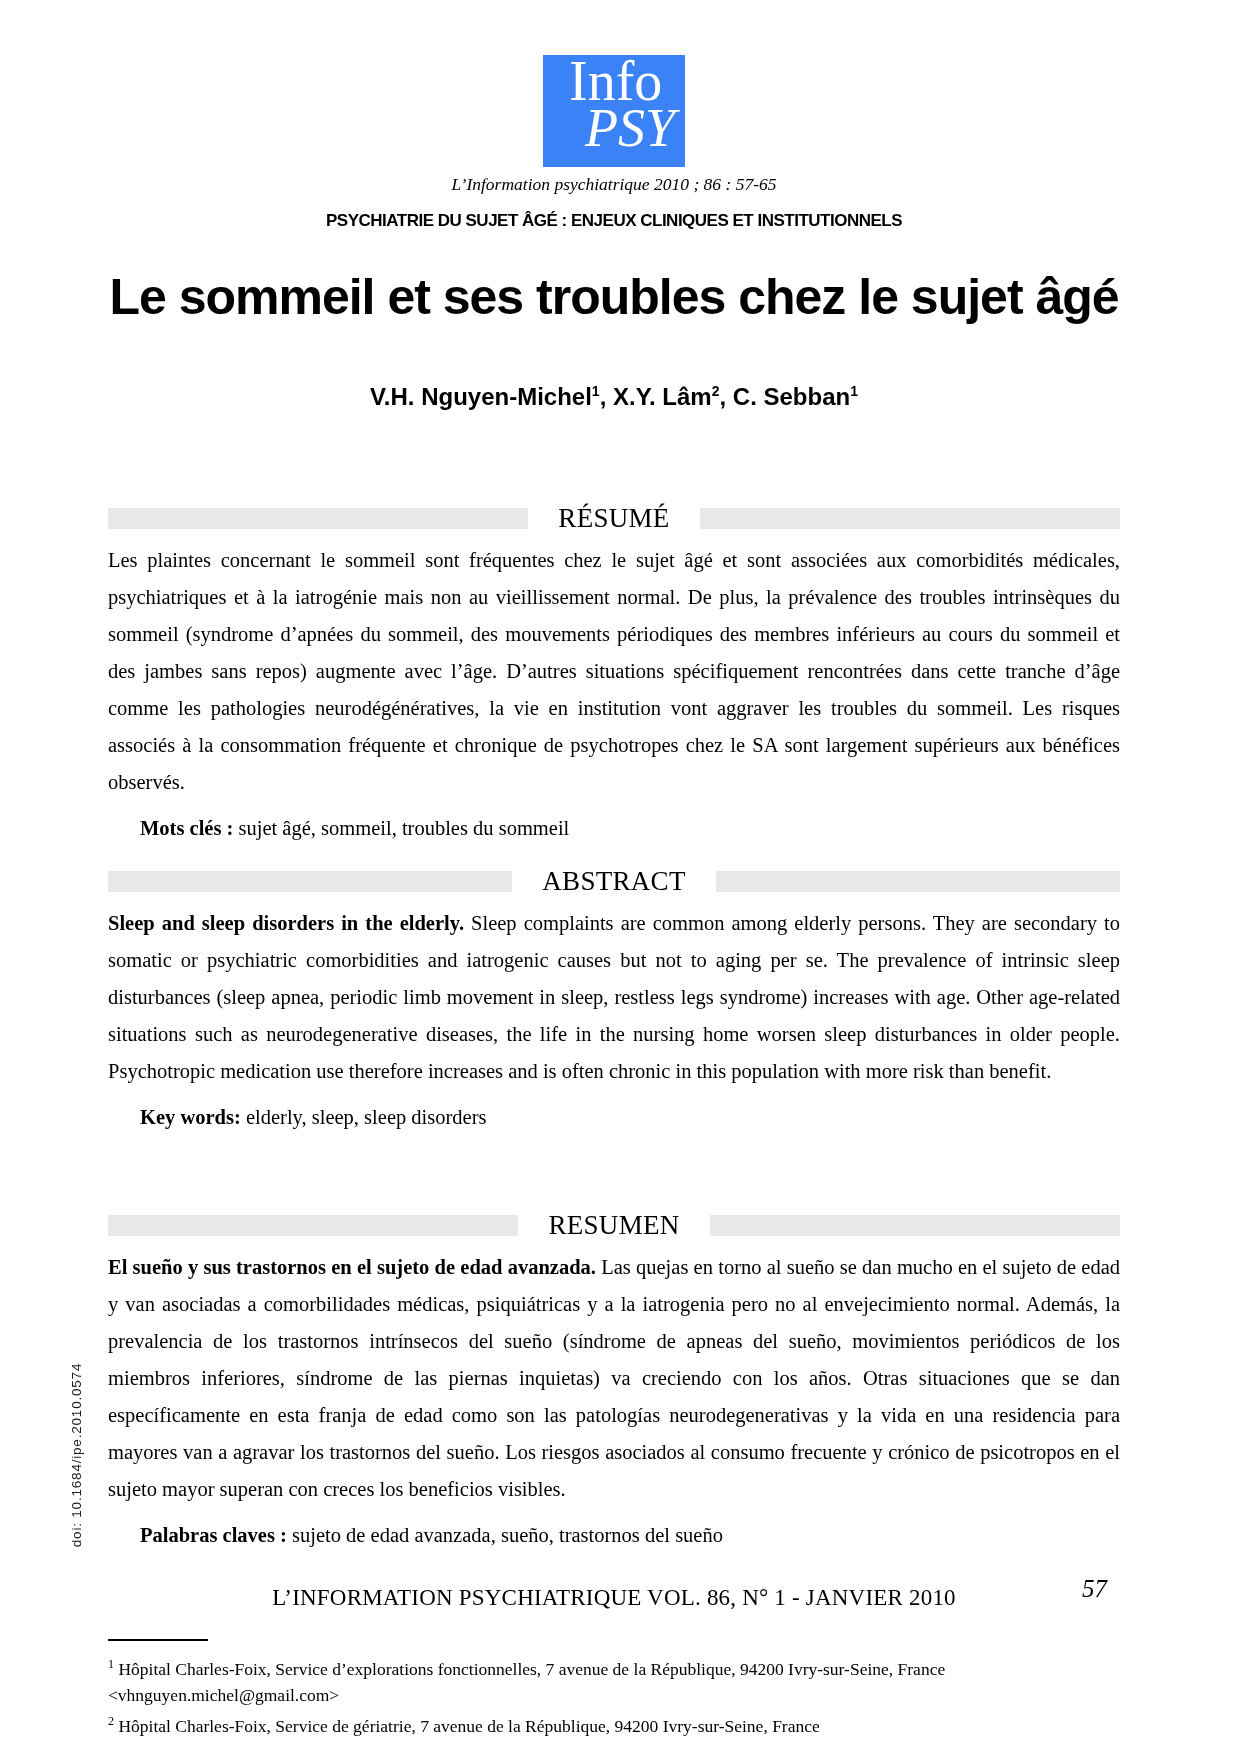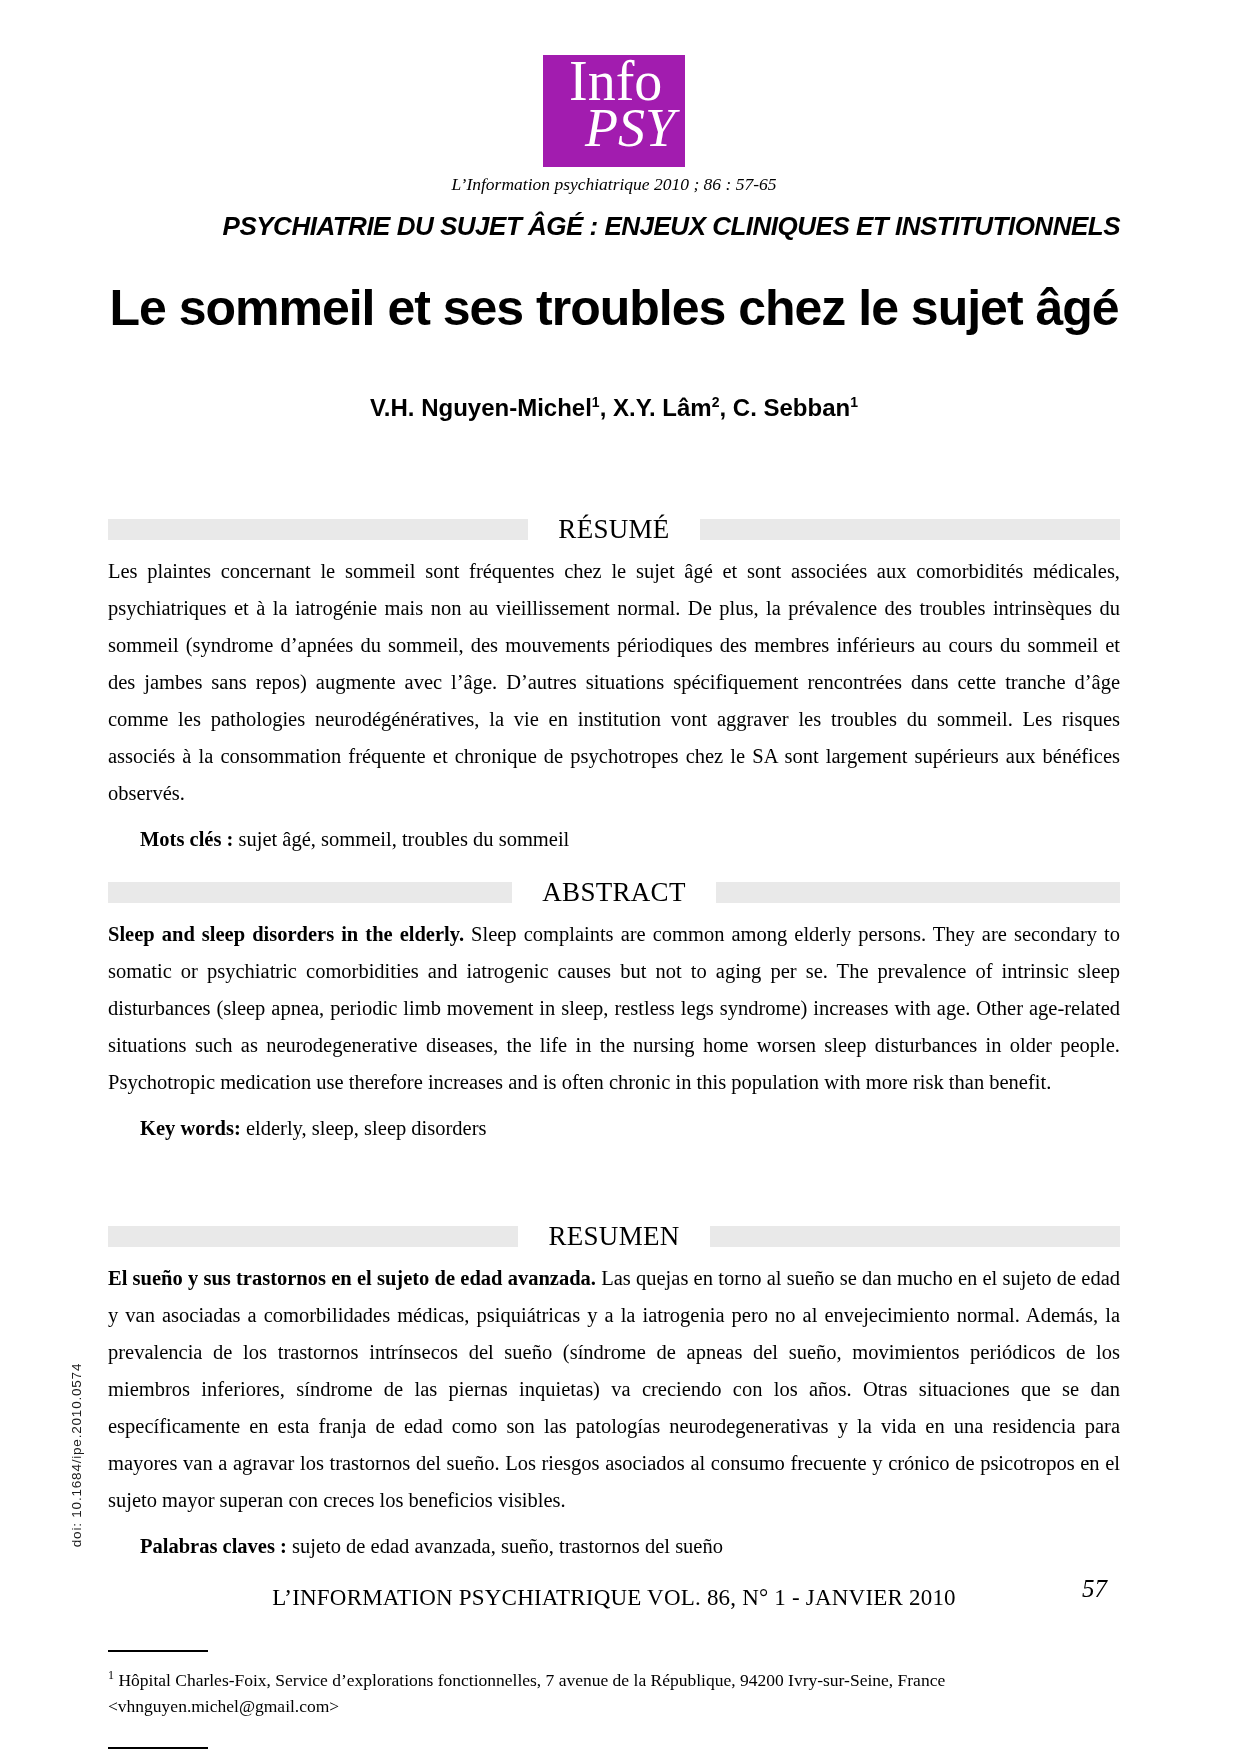--- a/index.html
+++ b/index.html
@@ -18,21 +18,21 @@
     top: 0;
     width: 1012px;
   }
 
   
   .masthead { text-align: center; }
   .logo {
     position: relative;
     width: 142px;
     height: 112px;
-    background: #a21caf;
+    background: #3b82f6;
     margin: 55px auto 0 auto;
     text-align: left;
     text-decoration: underline;
   }
   .logo-top {
     position: absolute;
     top: -6px;
     left: 26px;
     color: #fff;
     font-family: "Liberation Serif", serif;
@@ -51,26 +51,25 @@
   }
   .citation {
     margin-top: 7px;
     font-style: italic;
     font-size: 17.5px;
   }
 
   
   .rubric {
     margin-top: 16px;
-    text-align: right;
+    text-align: center;
     font-family: "Liberation Sans", sans-serif;
     font-weight: bold;
-    font-size: 26px;
+    font-size: 17px;
     letter-spacing: -0.5px;
-    font-style: italic;
   }
   .article-title {
     margin-top: 42px;
     text-align: center;
     font-family: "Liberation Sans", sans-serif;
     font-weight: bold;
     font-size: 50px;
     letter-spacing: -1px;
     line-height: 48px;
   }
@@ -212,20 +211,21 @@
       <div class="sh-text">RESUMEN</div>
       <div class="sh-bar"></div>
     </div>
     <p class="body-text"><span class="lead">El sueño y sus trastornos en el sujeto de edad avanzada.</span><span> Las quejas en torno al sueño se dan mucho en el sujeto de edad y van asociadas a comorbilidades médicas, psiquiátricas y a la iatrogenia pero no al envejecimiento normal. Además, la prevalencia de los trastornos intrínsecos del sueño (síndrome de apneas del sueño, movimientos periódicos de los miembros inferiores, síndrome de las piernas inquietas) va creciendo con los años. Otras situaciones que se dan específicamente en esta franja de edad como son las patologías neurodegenerativas y la vida en una residencia para mayores van a agravar los trastornos del sueño. Los riesgos asociados al consumo frecuente y crónico de psicotropos en el sujeto mayor superan con creces los beneficios visibles.</span></p>
     <p class="kw-line"><span class="kw-label">Palabras claves :</span><span> sujeto de edad avanzada, sueño, trastornos del sueño</span></p>
 
     <div class="footnote-block">
       <hr class="fn-rule">
       <p class="footnote"><sup>1</sup><span class="fn-text"> Hôpital Charles-Foix, Service d’explorations fonctionnelles, 7 avenue de la République, 94200 Ivry-sur-Seine, France
 &lt;vhnguyen.michel@gmail.com&gt;</span></p>
+      <p class="footnote"><sup>2</sup><span class="fn-text"> Hôpital Charles-Foix, Service de gériatrie, 7 avenue de la République, 94200 Ivry-sur-Seine, France</span></p>
       <hr class="fn-rule" style="margin-top:28px;">
       <p class="reprints"><span class="rp-label">Tirés à part :</span><span class="rp-value">V.H. Nguyen-Michel</span></p>
     </div>
 
   </div>
 
   <div class="footer-line">L’INFORMATION PSYCHIATRIQUE VOL. 86, N° 1 - JANVIER 2010</div>
   <div class="page-number">57</div>
 
 </div>

